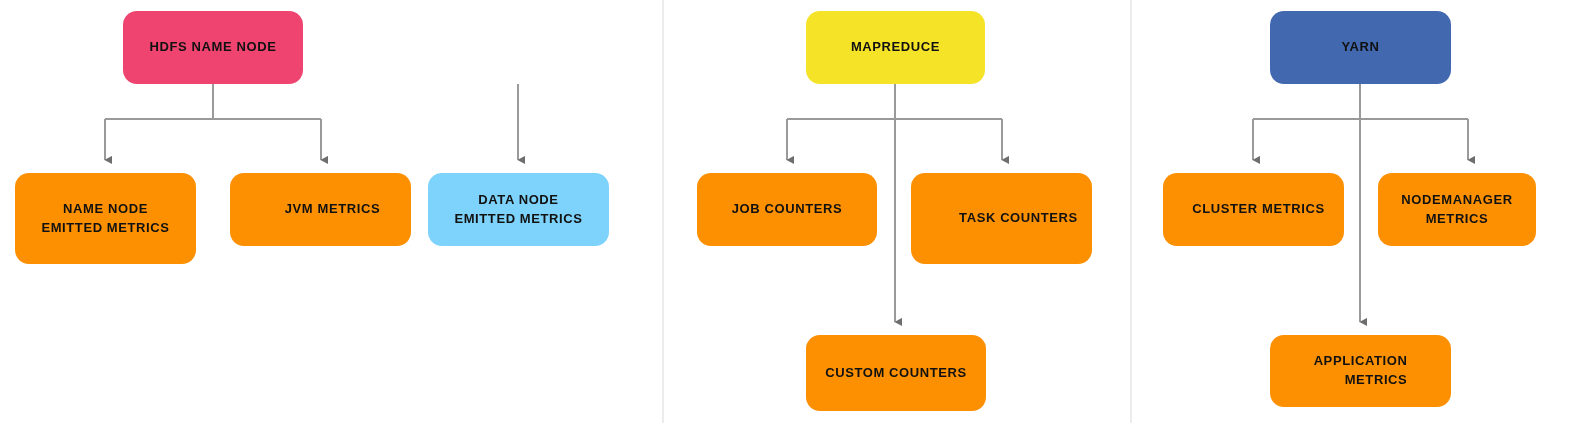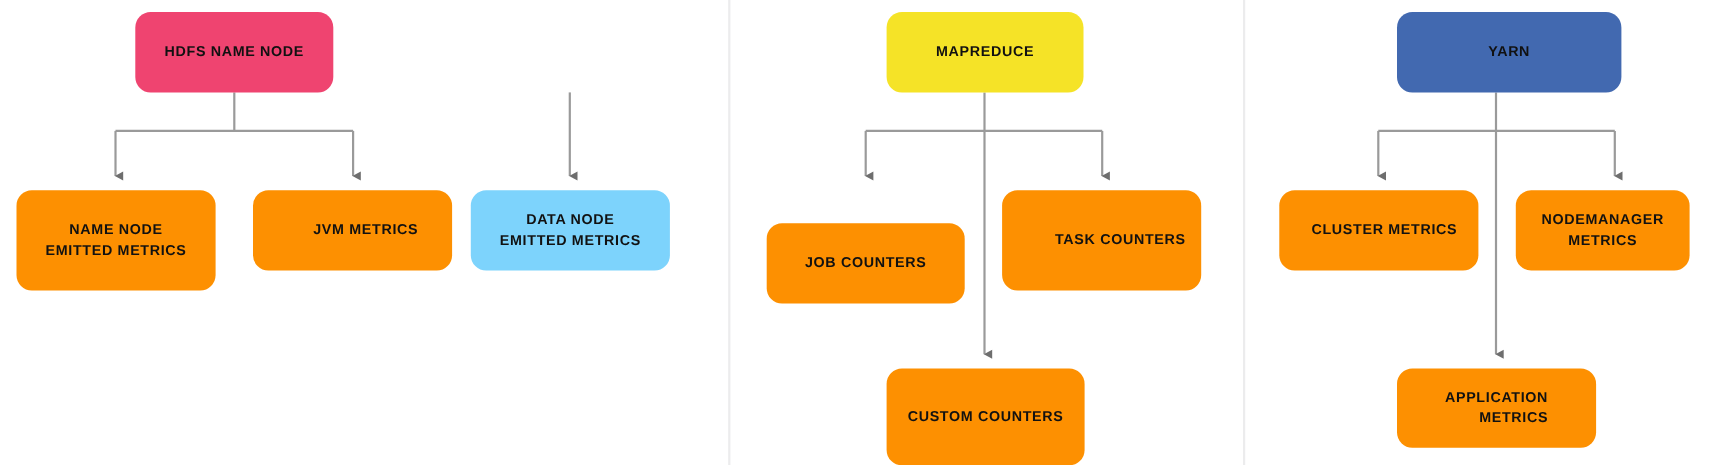--- a/index.html
+++ b/index.html
@@ -105,33 +105,33 @@
 
   <div class="node-box fs-13" style="left:428px; top:173px; width:181px; height:73px; background:#7dd3fc;">
     <span class="node-label">DATA NODE
 EMITTED METRICS</span>
   </div>
 
   <div class="node-box fs-13" style="left:806px; top:11px; width:179px; height:73px; background:#f5e327;">
     <span class="node-label">MAPREDUCE</span>
   </div>
 
-  <div class="node-box fs-13" style="left:697px; top:173px; width:180px; height:73px; background:#fd9001;margin-top:30px;">
+  <div class="node-box fs-13" style="left:697px; top:173px; width:180px; height:73px; background:#fd9001;">
     <span class="node-label">JOB COUNTERS</span>
   </div>
 
   <div class="node-box fs-13" style="left:911px; top:173px; width:181px; height:91px; background:#fd9001;padding-left:40px;">
     <span class="node-label">TASK COUNTERS</span>
   </div>
 
-  <div class="node-box fs-13" style="left:806px; top:335px; width:180px; height:88px; background:#fd9001;">
+  <div class="node-box fs-13" style="left:806px; top:335px; width:180px; height:76px; background:#fd9001;">
     <span class="node-label">CUSTOM COUNTERS</span>
   </div>
 
-  <div class="node-box fs-13" style="left:1270px; top:11px; width:204px; height:73px; background:#4269b0;">
+  <div class="node-box fs-13" style="left:1270px; top:11px; width:181px; height:73px; background:#4269b0;">
     <span class="node-label">YARN</span>
   </div>
 
   <div class="node-box fs-13" style="left:1163px; top:173px; width:181px; height:73px; background:#fd9001;padding-left:16px;">
     <span class="node-label">CLUSTER METRICS</span>
   </div>
 
   <div class="node-box fs-13" style="left:1378px; top:173px; width:158px; height:73px; background:#fd9001;">
     <span class="node-label">NODEMANAGER
 METRICS</span>

